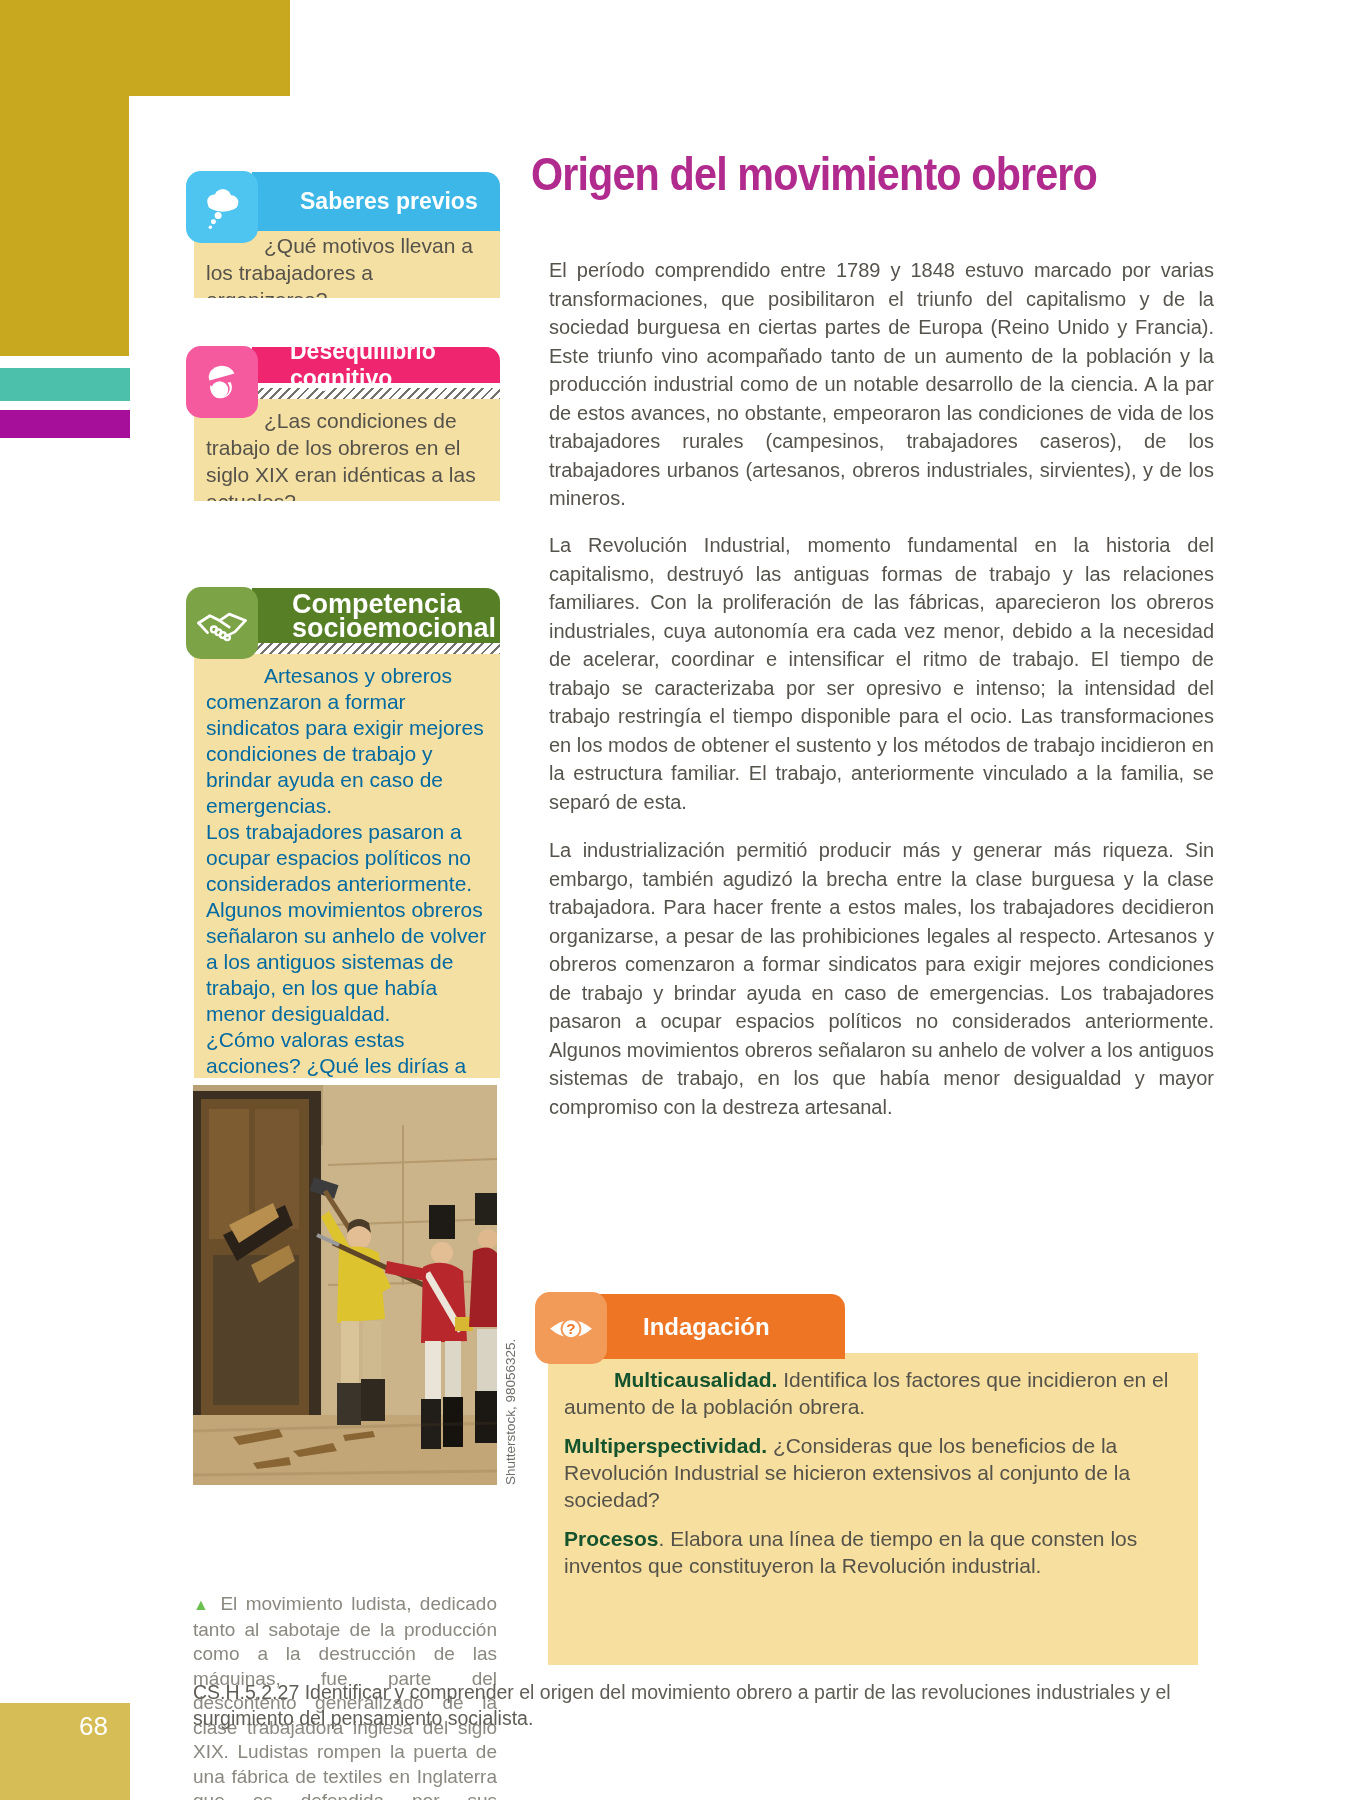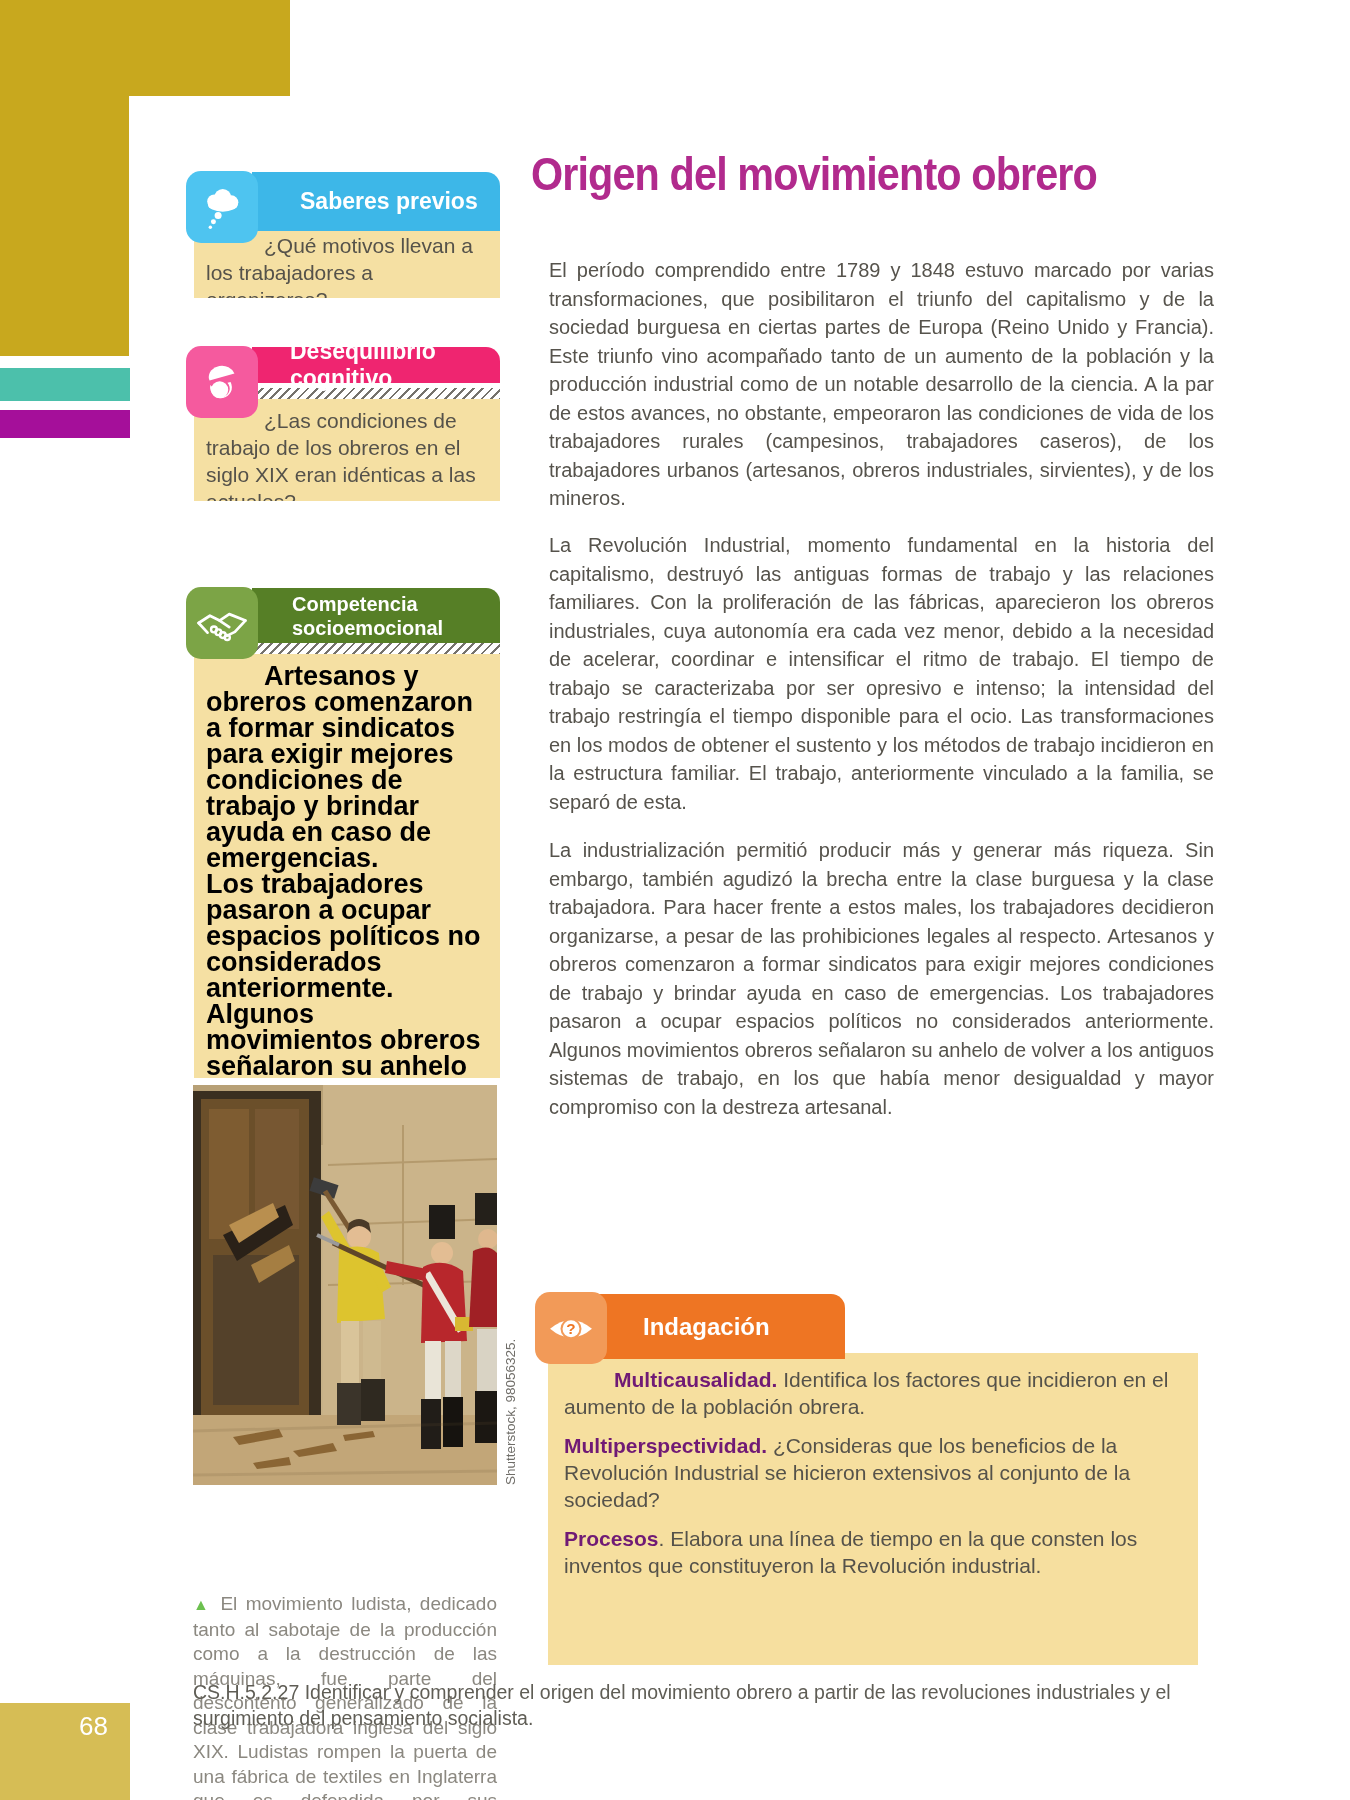--- a/index.html
+++ b/index.html
@@ -28,35 +28,35 @@
   .saberes-head{background:var(--blue-header,#3db7e8);}
   .saberes-tile{background:var(--blue-tile,#4ec4f0);}
   .deseq-head{background:var(--pink-header,#ef2570);}
   .deseq-tile{background:var(--pink-tile,#f55a9e);}
   .comp-head{background:var(--green-header,#567f26);}
   .comp-tile{background:var(--green-tile,#7ca446);}
   .inda-head{background:var(--orange-header,#ee7523);}
   .inda-tile{background:var(--orange-tile,#f29a58);}
 
   .side-text{font-size:21px;line-height:27px;color:#55524a;}
-  .comp-text{font-size:27px;line-height:26px;color:#000000;font-weight:bold;}
+  .comp-text{font-size:21px;line-height:26px;color:#0369a1;}
 
   
   .title{
     position:absolute;left:531px;top:146px;
     font-size:47px;font-weight:bold;color:var(--title-magenta,#b12a8d);
     letter-spacing:-1px;transform:scaleX(.88);transform-origin:left top;white-space:nowrap;
   }
   .bodypar{position:absolute;left:533px;width:665px;font-size:20px;line-height:28.5px;text-align:justify;color:#56534c;margin:16px;}
 
   
   .inda-box{font-size:21px;line-height:27px;color:#55524a;background:var(--inda-yellow,#f6df9f);}
   .inda-box p{margin:0 0 12px 0;}
   .inda-box p:first-child{text-indent:50px;}
-  .inda-box strong{color:#701a75;}
+  .inda-box strong{color:#14532d;}
 
   
   .figure{position:absolute;left:193px;top:1085px;width:304px;height:400px;overflow:hidden;}
   .credit{
     position:absolute;left:503px;top:1485px;font-size:13.5px;color:#6f6d68;white-space:nowrap;
     transform:rotate(-90deg);transform-origin:0 0;
   }
   .caption{position:absolute;left:193px;top:1592px;width:304px;font-size:19px;line-height:24.5px;text-align:justify;color:#8b8880;}
   .tri{color:var(--caption-green,#6cc04f);font-size:16px;}
 
@@ -122,21 +122,21 @@
         <path d="M33,33 L45,41"></path>
       </g>
       <g fill="none" stroke="#ffffff" stroke-width="3">
         <circle cx="26" cy="44" r="3.6"></circle>
           <circle cx="31.5" cy="47.5" r="3.6"></circle>
         <circle cx="37" cy="51" r="3.6"></circle>
           <circle cx="42.5" cy="54" r="3.2"></circle>
       </g>
     </svg>
   </div>
-  <div class="chead comp-head" style="left:252px;top:588px;width:248px;height:55px;font-size:20px;line-height:24px;padding-left:40px;box-sizing:border-box;">
+  <div class="chead comp-head" style="left:252px;top:588px;width:248px;height:55px;font-size:27px;line-height:24px;padding-left:40px;box-sizing:border-box;">
     <span>
       <span>Competencia</span><br>
       <span>socioemocional</span>
     </span>
   </div>
   <div class="hatch" style="left:252px;top:643px;width:248px;"></div>
   <div class="ybox comp-text indent" style="left:194px;top:654px;width:306px;height:424px;padding:9px 12px;box-sizing:border-box;">
     <p>Artesanos y obreros comenzaron a formar sindicatos para exigir mejores condiciones de trabajo y brindar ayuda en caso de emergencias.</p>
     <p>Los trabajadores pasaron a ocupar espacios políticos no considerados anteriormente. Algunos movimientos obreros señalaron su anhelo de volver a los antiguos sistemas de trabajo, en los que había menor desigualdad.</p>
     <p>¿Cómo valoras estas acciones? ¿Qué les dirías a los obreros y trabajadores de la actualidad?</p>

